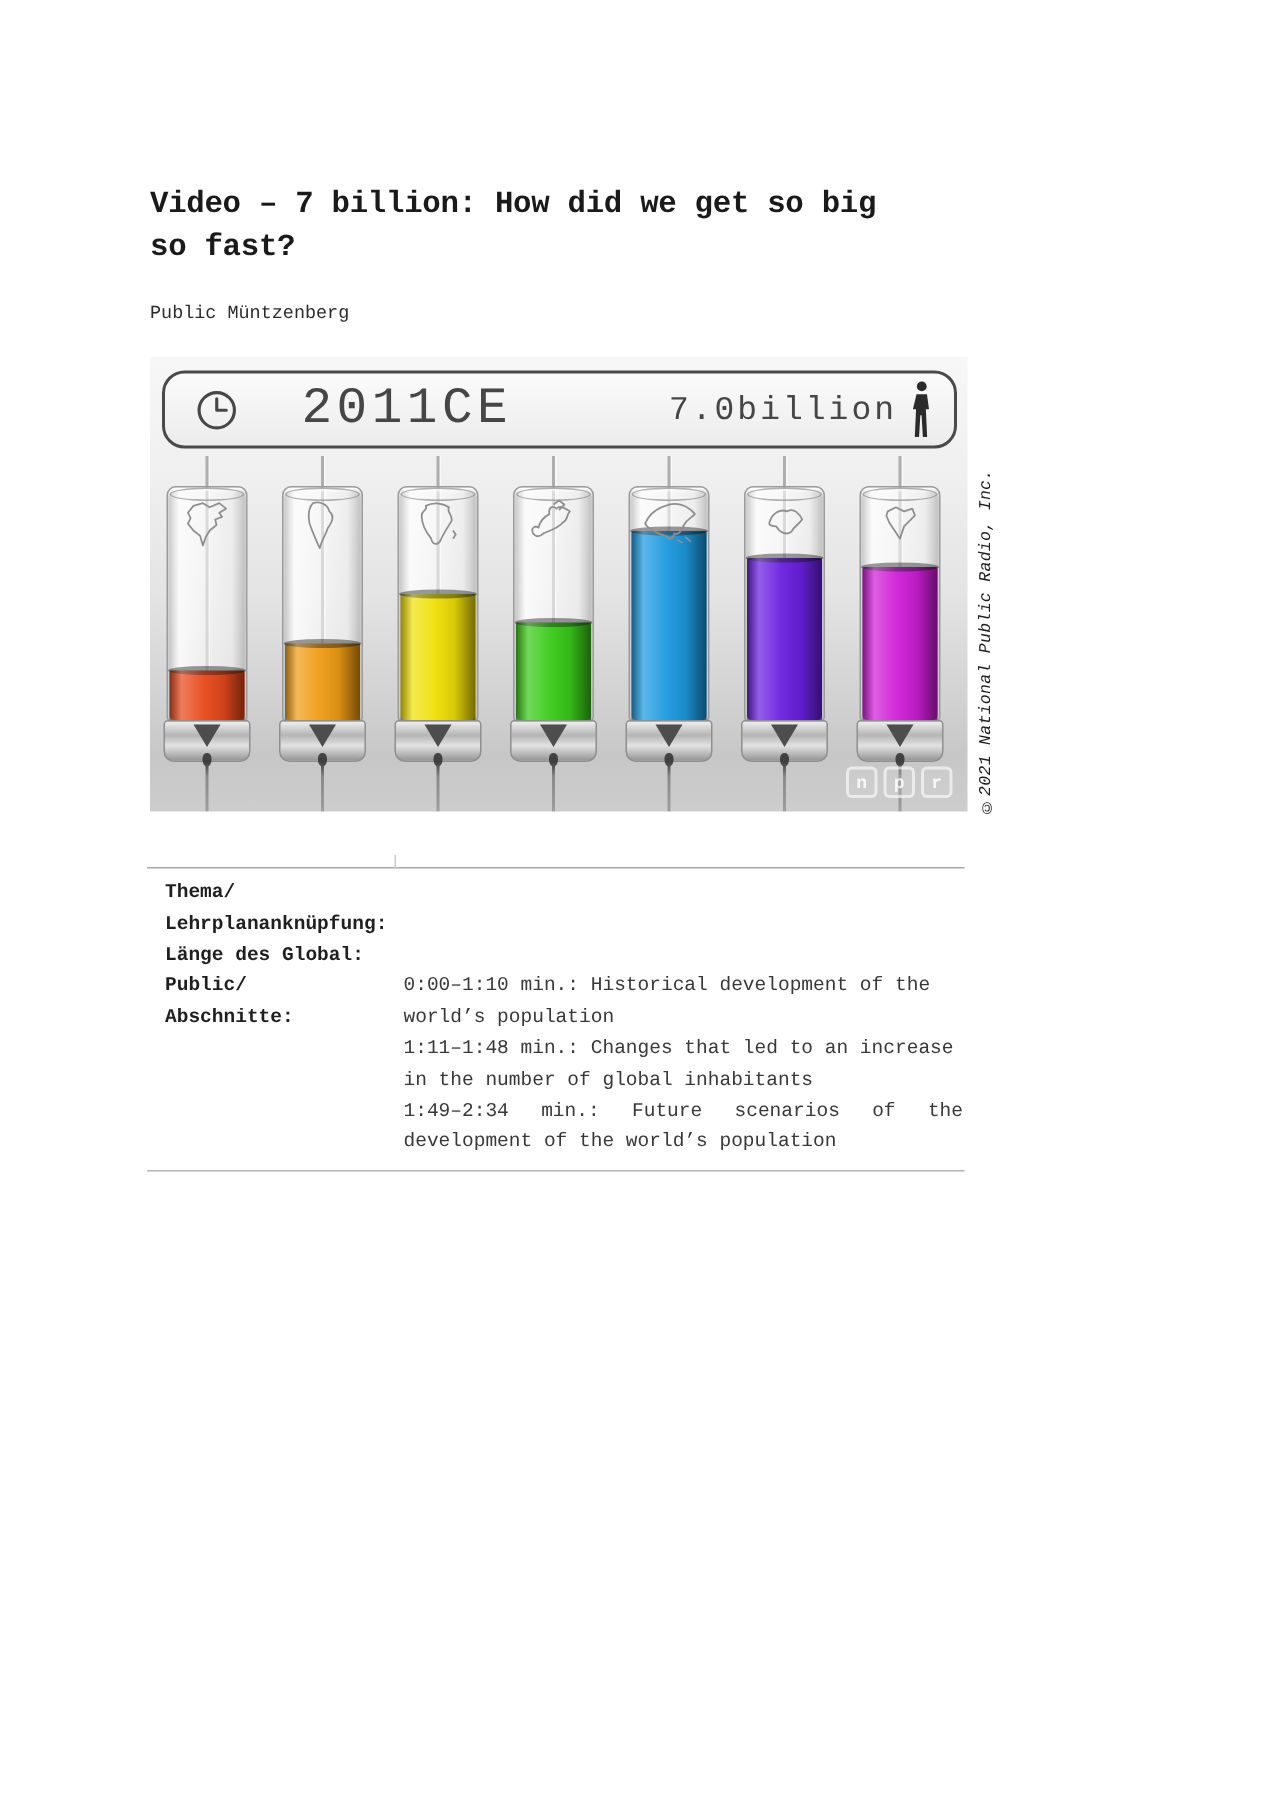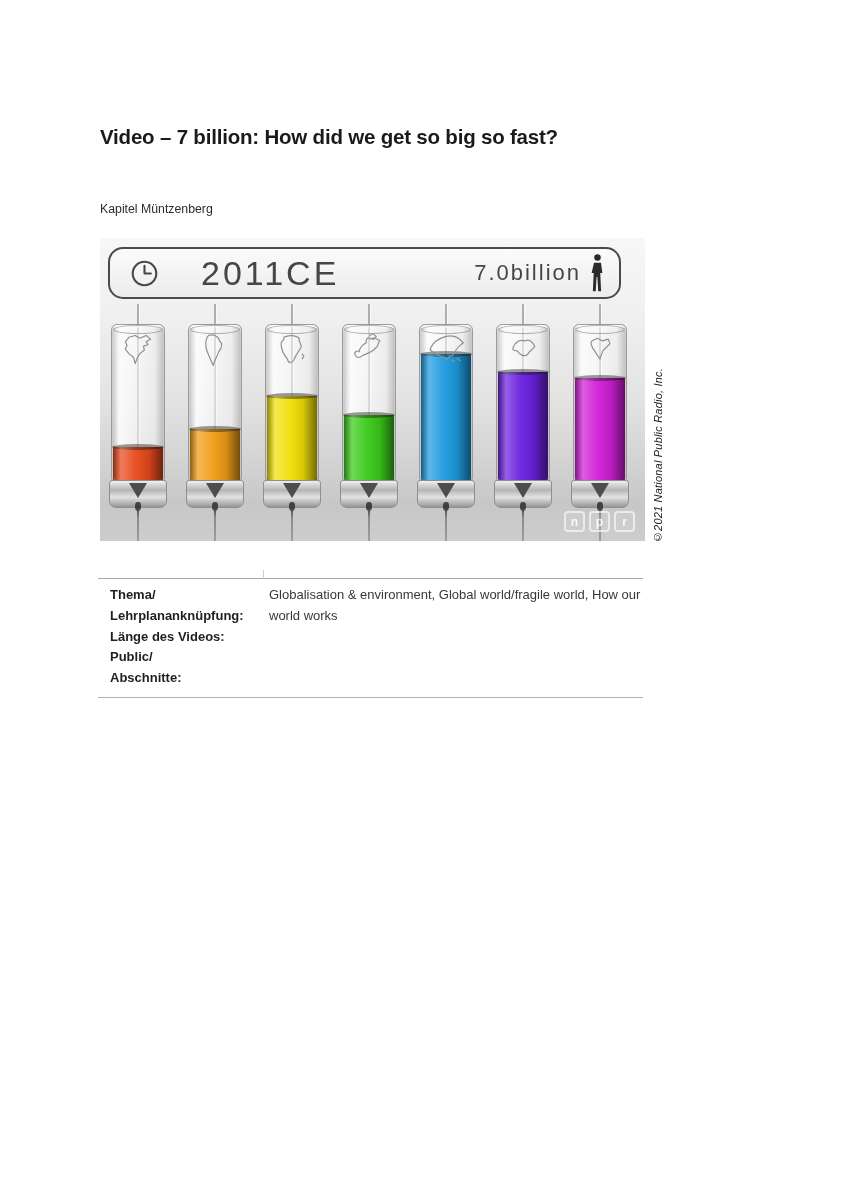--- a/index.html
+++ b/index.html
@@ -1,28 +1,28 @@
 <!DOCTYPE html>
 <html><head>
 <meta charset="utf-8">
 <style>
   html,body{margin:0;padding:0;background:#ffffff;}
   .page{position:relative;width:787px;height:1200px;background:#fff;overflow:hidden;
-        font-family:Liberation Sans, sans-serif;color:#2e2e2e;}
+        font-family:Liberation Mono, monospace;color:#2e2e2e;}
 
   
   .title{position:absolute;left:100px;top:122px;width:505px;margin:0;
          font-size:20.5px;line-height:29px;font-weight:700;color:#1a1a1a;letter-spacing:-0.2px;}
   .author{position:absolute;left:100px;top:202px;font-size:12.3px;color:#2b2b2b;}
 
   
   .figure{position:absolute;left:100px;top:238px;width:545px;height:303px;margin:0;}
   .photo{position:absolute;inset:0;overflow:hidden;
          background:linear-gradient(180deg,#f7f7f7 0%,#f0f0f0 25%,#e4e4e4 52%,#d2d2d2 75%,#c7c7c7 88%,#cdcdcd 100%);}
-  .banner{position:absolute;left:8px;top:9px;right:24px;height:52px;
+  .banner{position:absolute;left:8px;top:9px;right:7px;height:52px;
           border:2.5px solid #4a4a4a;border-radius:15px;
           background:linear-gradient(180deg,#fbfbfb,#ececec);
           display:flex;align-items:center;padding:0 12px;box-sizing:border-box;}
   .clock{width:29px;height:29px;margin-left:8px;flex:0 0 auto;}
   .year{font-size:34px;color:#464646;letter-spacing:3px;margin-left:42px;white-space:nowrap;}
   .count{font-size:22px;color:#464646;letter-spacing:2px;margin-left:auto;white-space:nowrap;}
   .person{height:38px;width:15px;margin-left:9px;margin-right:2px;flex:0 0 auto;}
 
   .tube{position:absolute;top:0;width:58px;height:303px;}
   .stream{position:absolute;left:28px;top:66px;width:2px;background:rgba(120,120,120,.55);
@@ -69,21 +69,21 @@
   .tvalue{padding-left:7px;padding-right:1px;}
   .tvalue p{margin:0;}
   .tvalue p.justify{text-align:justify;}
 </style>
 </head>
 <body>
 
 <div class="page">
 
   <h1 class="title">Video – 7 billion: How did we get so big so fast?</h1>
-  <div class="author">Kapitel Müntzenberg</div>
+  <div class="author">Public Müntzenberg</div>
 
   <figure class="figure">
     <div class="photo">
       <div class="banner">
         <svg class="clock" viewBox="0 0 32 32">
           <circle cx="16" cy="16" r="13" fill="none" stroke="#474747" stroke-width="2.3"></circle>
           <path d="M16 16 V7.5 M16 16 H23" fill="none" stroke="#474747" stroke-width="2.3" stroke-linecap="round"></path>
         </svg>
         <span class="year">2011CE</span>
         <span class="count">7.0billion</span>
@@ -192,25 +192,27 @@
         </div>
     </div>
     <figcaption class="credit">©2021 National Public Radio, Inc.</figcaption>
   </figure>
 
   <div class="info-table">
     <div class="tick"></div>
     <div class="trow">
       <div class="tlabel">Thema/
 Lehrplananknüpfung:</div>
-      <div class="tvalue">
-        <p>Globalisation &amp; environment, Global world/fragile world, How our world works</p>
-      </div>
     </div>
     <div class="trow">
-      <div class="tlabel">Länge des Videos:</div>
+      <div class="tlabel">Länge des Global:</div>
     </div>
     <div class="trow">
       <div class="tlabel">Public/
 Abschnitte:</div>
+      <div class="tvalue">
+        <p>0:00–1:10 min.: Historical development of the world’s population</p>
+        <p>1:11–1:48 min.: Changes that led to an increase in the number of global inhabitants</p>
+        <p class="justify">1:49–2:34 min.: Future scenarios of the development of the world’s population</p>
+      </div>
     </div>
   </div>
 </div>
 
 </body></html>

